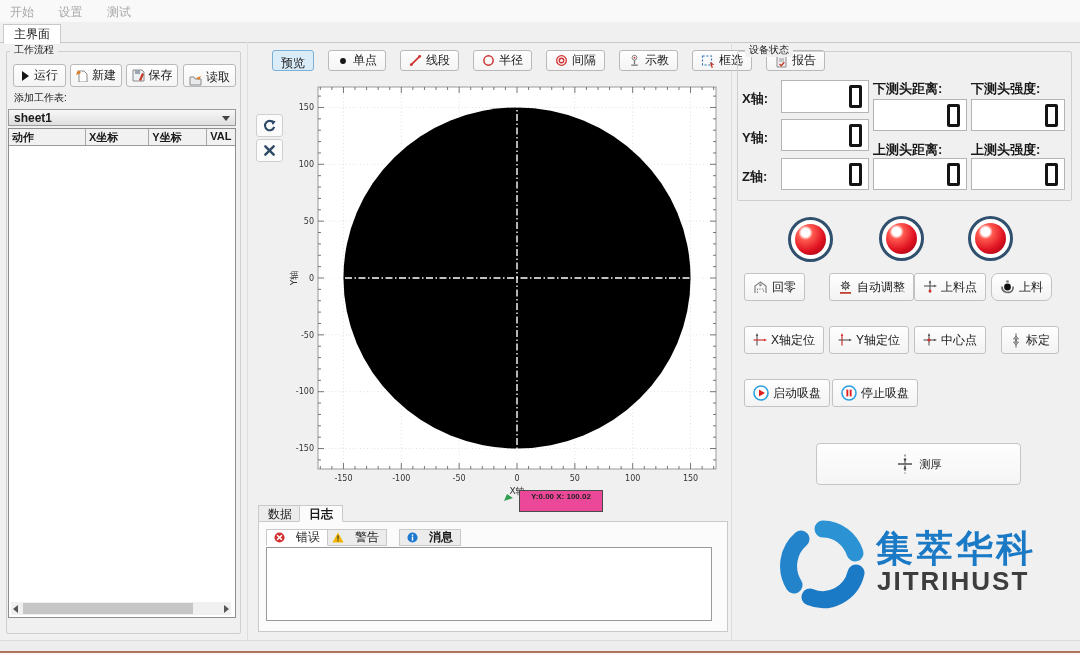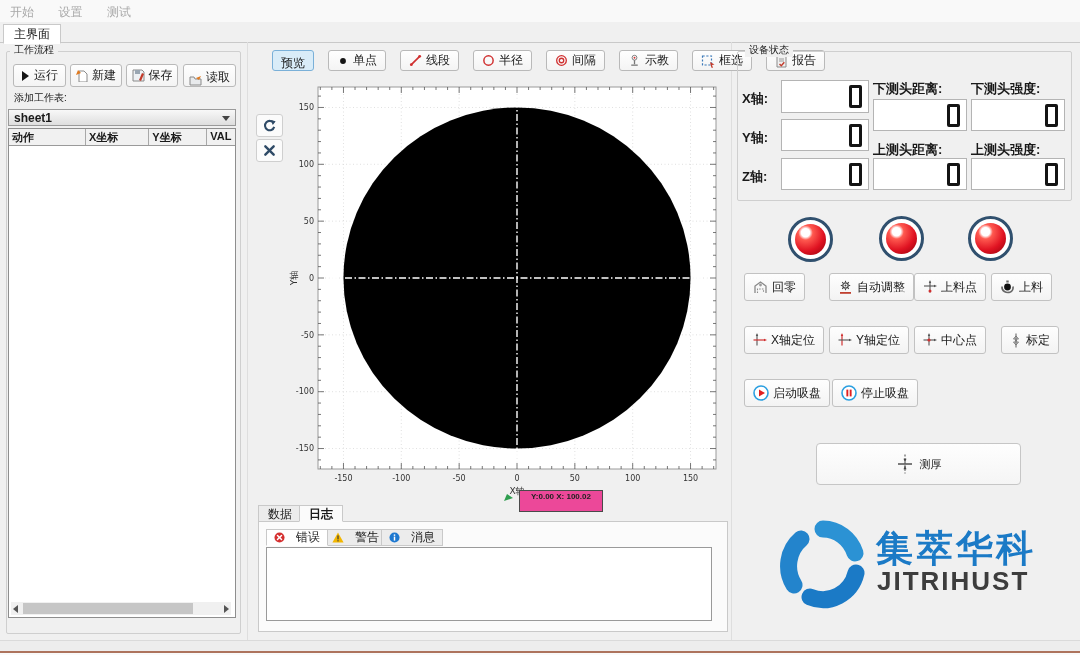--- a/index.html
+++ b/index.html
@@ -419,21 +419,21 @@
     <span>错误</span>
   </div>
   <div class="itab" style="left:324px;top:529px;">
     <svg width="12" height="11" viewBox="0 0 12 11">
       <polygon points="6,0.5 11.6,10.5 0.4,10.5" fill="#f2b600"></polygon>
       <rect x="5.4" y="3.4" width="1.2" height="4" fill="#3a3a3a"></rect>
         <rect x="5.4" y="8.2" width="1.2" height="1.2" fill="#3a3a3a"></rect>
     </svg>
     <span>警告</span>
   </div>
-  <div class="itab" style="left:381px;top:529px;">
+  <div class="itab" style="left:399px;top:529px;font-weight:bold;">
     <svg width="11" height="11" viewBox="0 0 12 12">
       <circle cx="6" cy="6" r="5.5" fill="#1d78d0"></circle>
       <rect x="5.2" y="5" width="1.6" height="4.4" fill="#ffffff"></rect>
         <rect x="5.2" y="2.6" width="1.6" height="1.6" fill="#ffffff"></rect>
     </svg>
     <span>消息</span>
   </div>
   <div class="log-text"></div>
 
   <div class="groupbox" style="left:737px;top:51px;width:333px;height:148px;"></div>
@@ -508,21 +508,21 @@
   <div class="cbtn" style="left:914px;top:273px;">
     <svg width="14" height="14" viewBox="0 0 14 14">
       <line x1="7" y1="1.5" x2="7" y2="12.5" stroke="#555" stroke-width="1.1"></line>
       <line x1="1" y1="6" x2="12" y2="6" stroke="#555" stroke-width="1.1"></line>
       <polygon points="7,0 5.8,3 8.2,3" fill="#555"></polygon>
         <polygon points="14,6 11,4.8 11,7.2" fill="#555"></polygon>
       <circle cx="7" cy="11" r="1.5" fill="#d03030"></circle>
     </svg>
     <span>上料点</span>
   </div>
-  <div class="cbtn" style="left:991px;top:273px;">
+  <div class="cbtn" style="left:991px;top:273px;border-radius:7px;">
     <svg width="15" height="15" viewBox="0 0 15 15">
       <rect x="6.3" y="0.5" width="2.4" height="2" fill="#666"></rect>
       <circle cx="7.5" cy="7" r="3.4" fill="#111"></circle>
       <path d="M2 6.5c-0.5 4.5 4 7 8.5 5.5M13 6.5c0.4 2.5-0.8 4.5-2.5 5.5" fill="none" stroke="#666" stroke-width="1.6"></path>
     </svg>
     <span>上料</span>
   </div>
 
   <div class="cbtn" style="left:744px;top:326px;">
     <svg width="14" height="14" viewBox="0 0 14 14">

